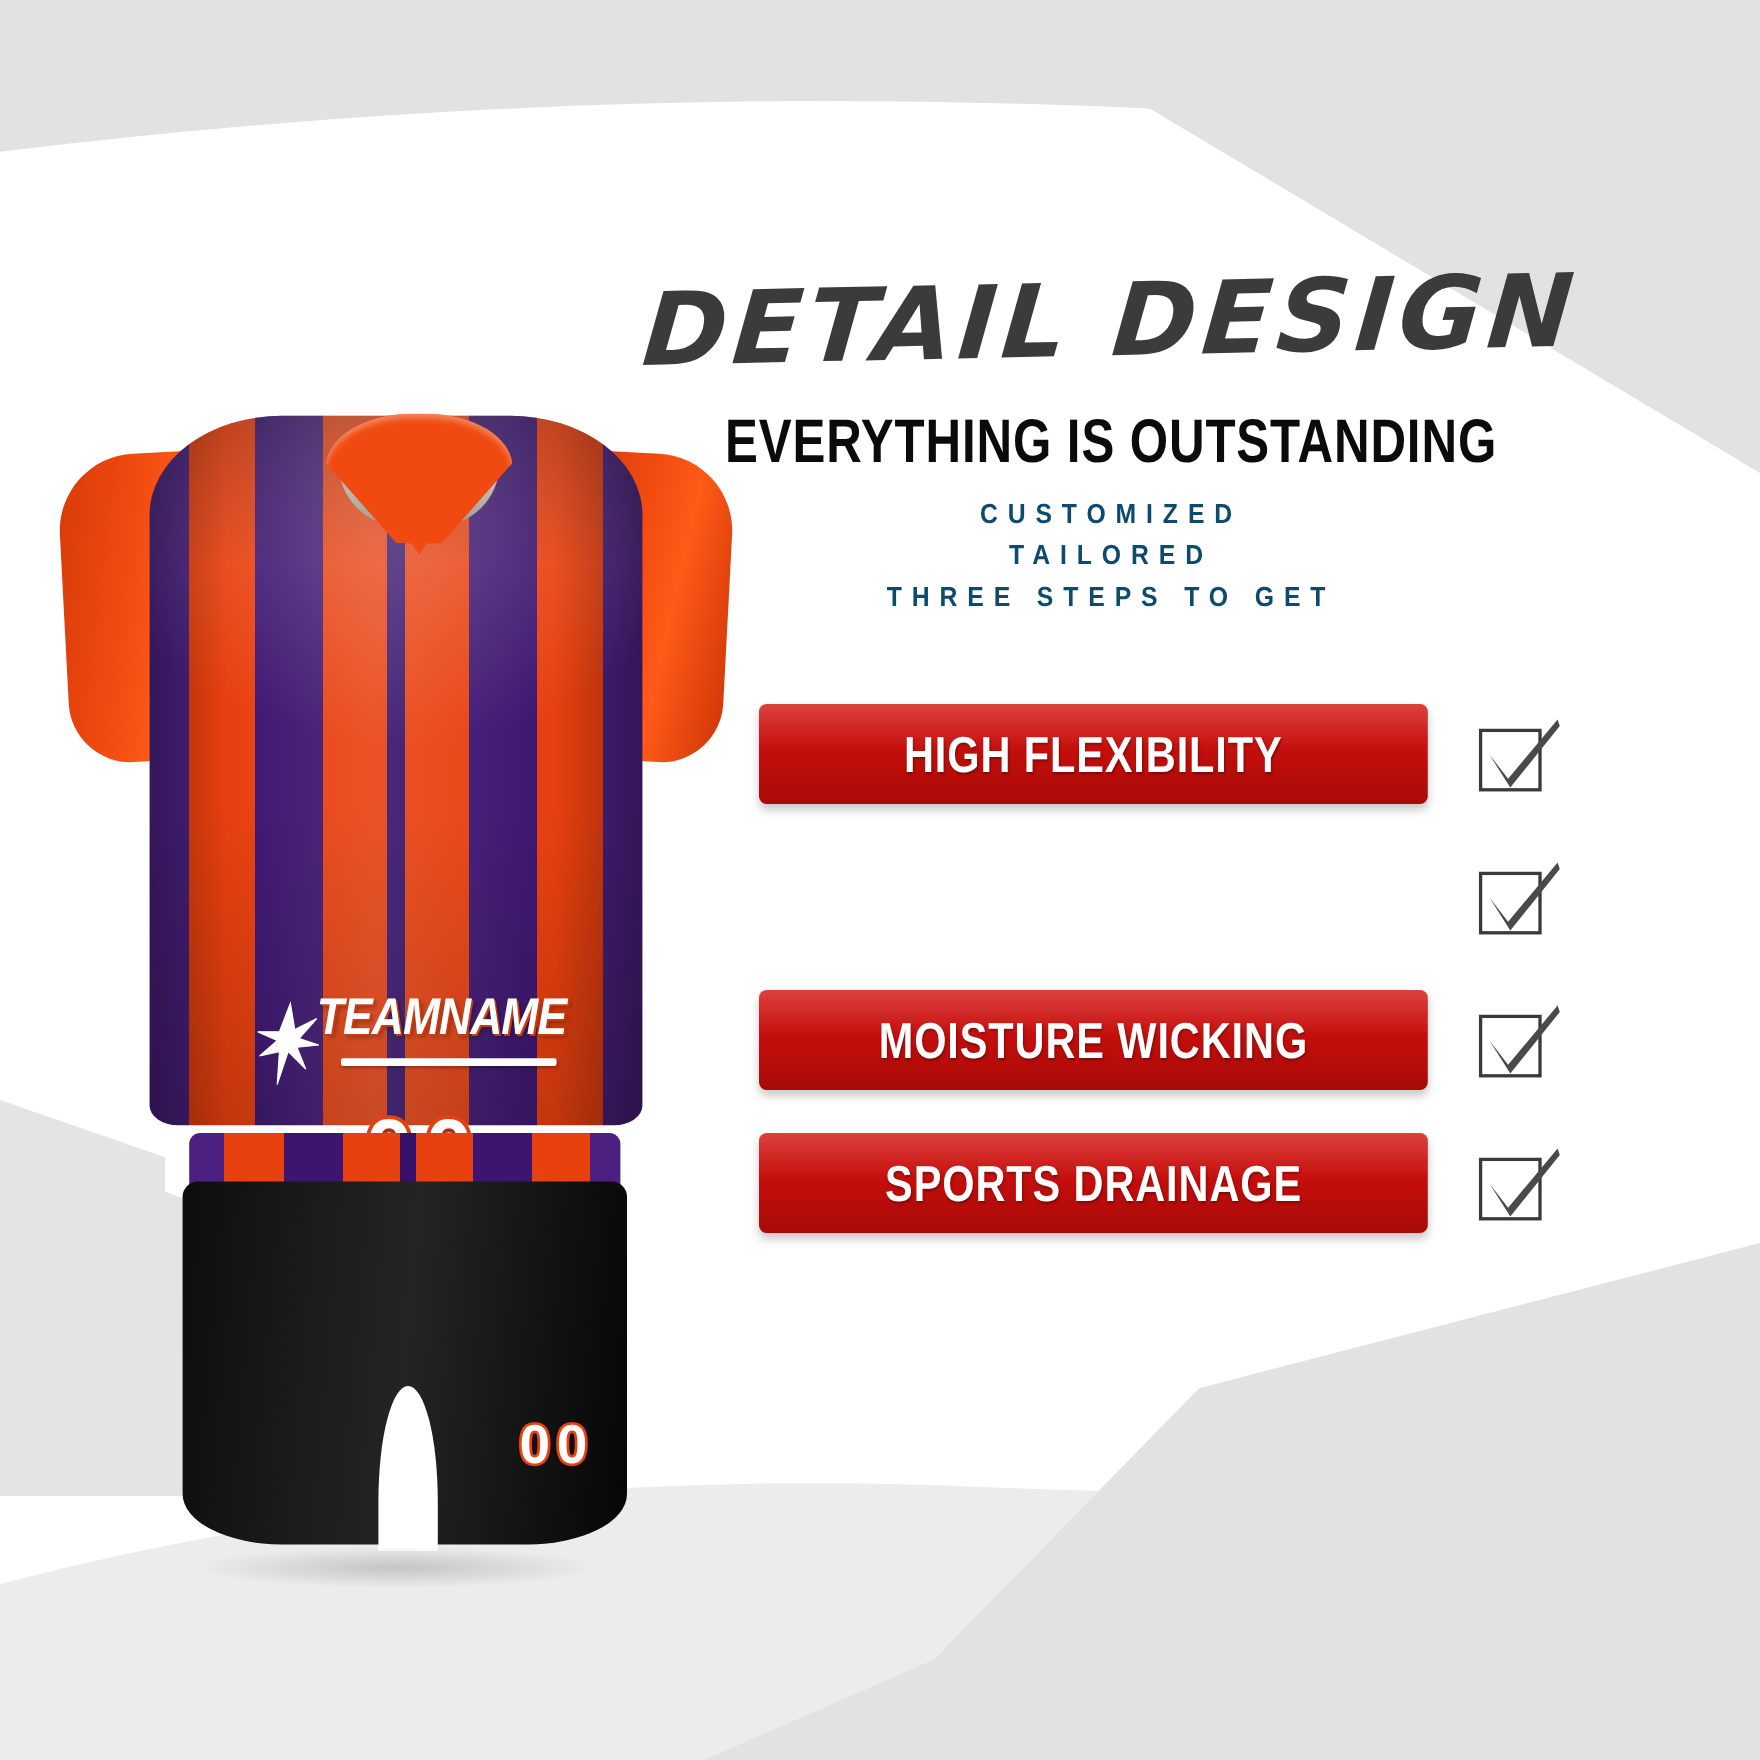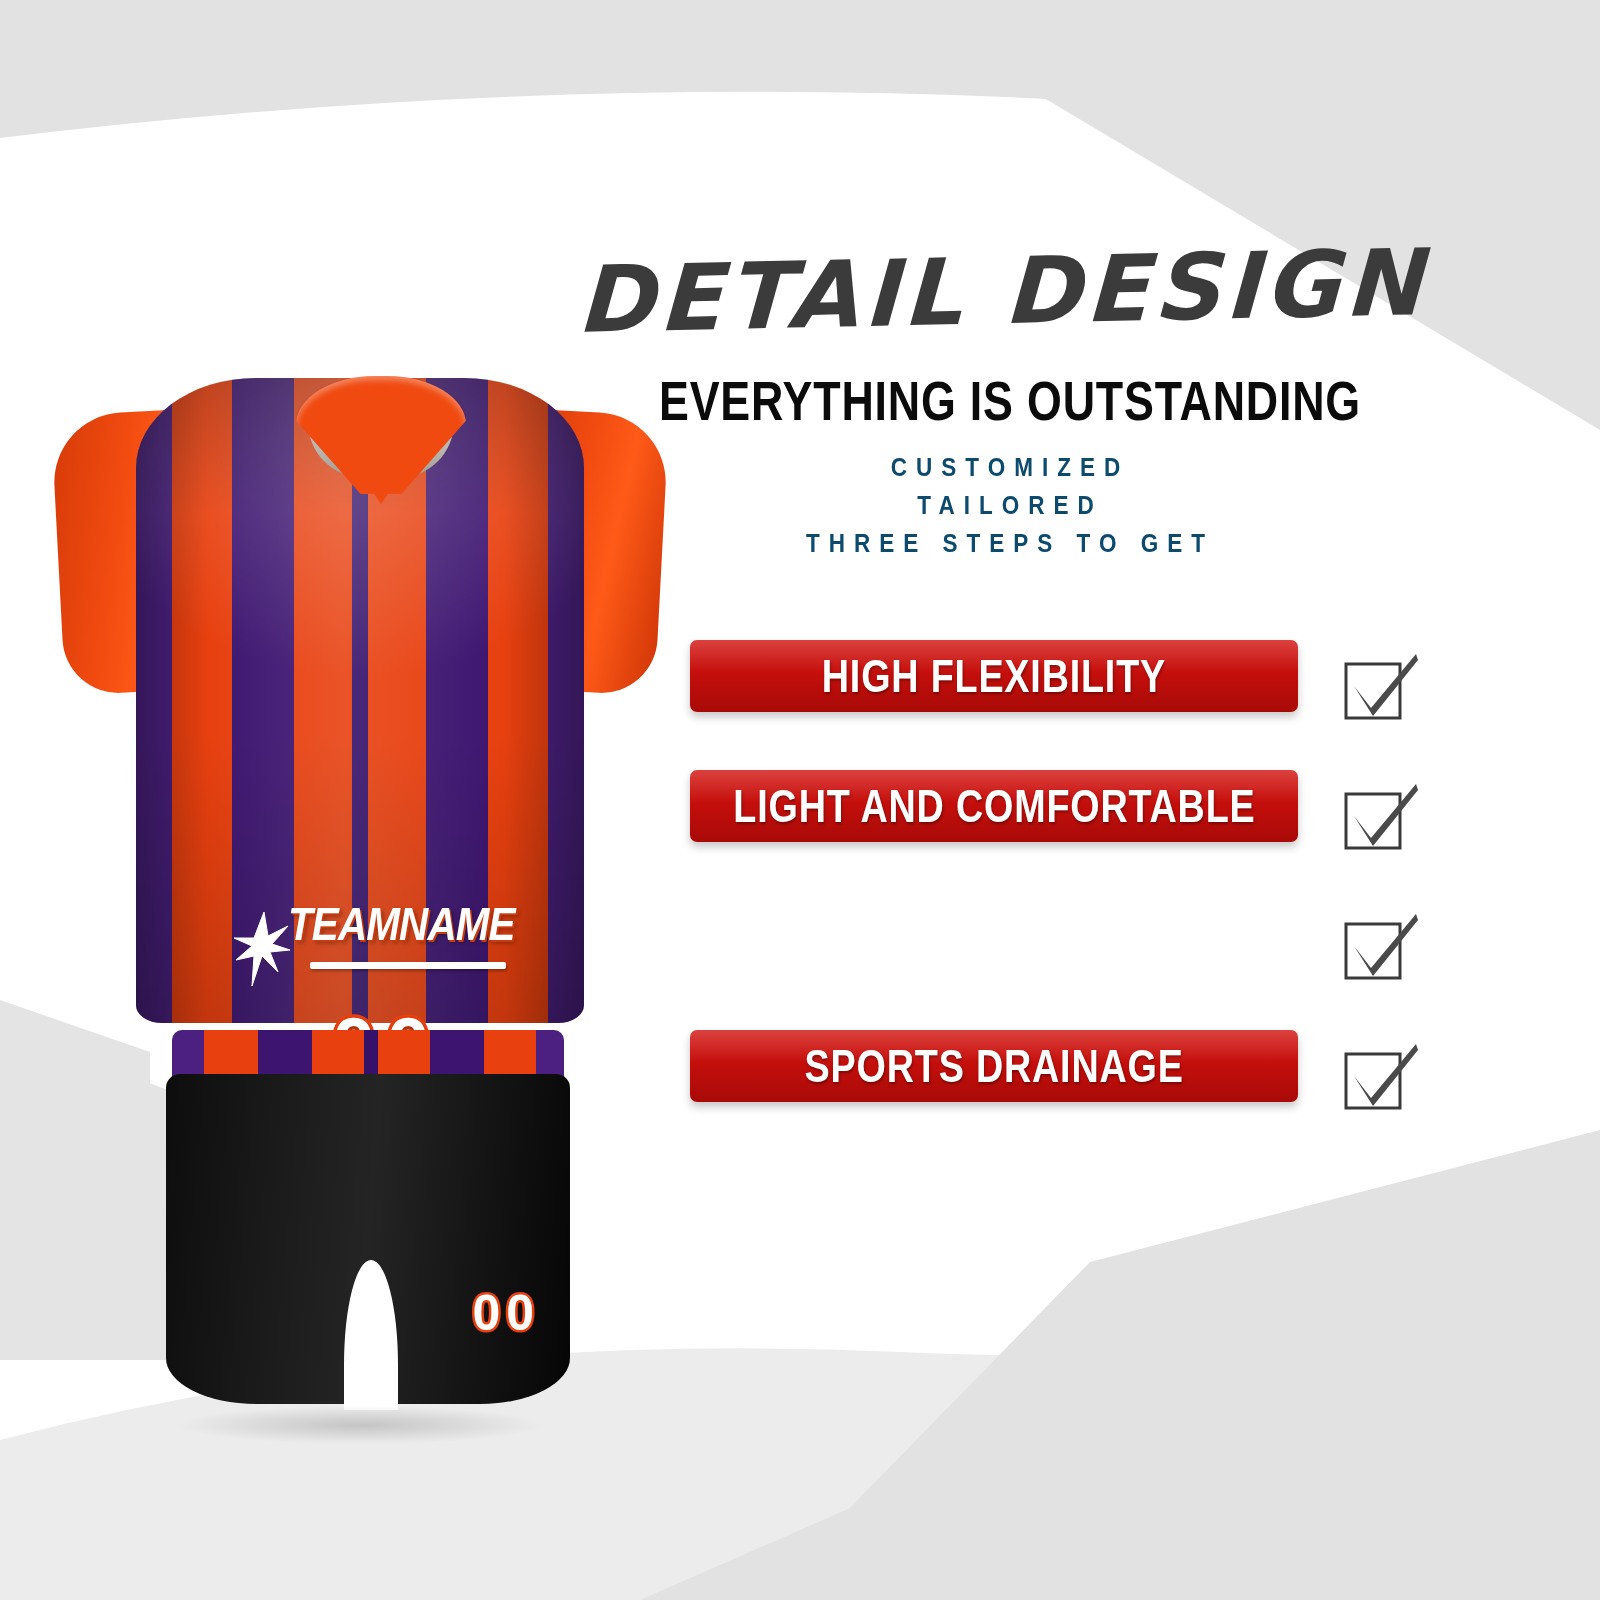--- a/index.html
+++ b/index.html
@@ -194,21 +194,21 @@
   }
   .taglines div { transform: scaleX(.9); }
 
   
   .features{ position:absolute; left:130px; top:632px; width:790px; }
   .feature-row{
     position:relative; height:130px;
   }
   .bar{
     position:absolute; left:0; top:8px;
-    width:608px; height:72px;
+    width:608px; height:91px;
     border-radius:7px;
     background: linear-gradient(180deg,#d2120f 0%,#c60f0c 42%,#a80a08 100%);
     box-shadow: 0 5px 9px rgba(0,0,0,.22);
     display:flex; align-items:center; justify-content:center;
     overflow:hidden;
   }
   .bar::before{
     content:""; position:absolute; left:0; right:0; top:0; height:46%;
     background: linear-gradient(180deg, rgba(255,255,255,.20), rgba(255,255,255,0));
   }
@@ -304,30 +304,30 @@
         <div class="bar">
           <span class="bar-label">HIGH FLEXIBILITY</span>
         </div>
         <svg class="check" viewBox="0 0 80 76">
           <rect x="6" y="14" width="54" height="54" fill="#ffffff" stroke="#3a3a3a" stroke-width="3"></rect>
           <path d="M14 36 L31 58 L76 4 L78 10 L33 66 Z" fill="#4a4a4a"></path>
         </svg>
       </div>
 
       <div class="feature-row">
-        <div class="bar">
-          <span class="bar-label">LIGHT AND COMFORTABLE</span>
-        </div>
         <svg class="check" viewBox="0 0 80 76">
           <rect x="6" y="14" width="54" height="54" fill="#ffffff" stroke="#3a3a3a" stroke-width="3"></rect>
           <path d="M14 36 L31 58 L76 4 L78 10 L33 66 Z" fill="#4a4a4a"></path>
         </svg>
       </div>
 
       <div class="feature-row">
+        <div class="bar">
+          <span class="bar-label">MOISTURE WICKING</span>
+        </div>
         <svg class="check" viewBox="0 0 80 76">
           <rect x="6" y="14" width="54" height="54" fill="#ffffff" stroke="#3a3a3a" stroke-width="3"></rect>
           <path d="M14 36 L31 58 L76 4 L78 10 L33 66 Z" fill="#4a4a4a"></path>
         </svg>
       </div>
 
       <div class="feature-row">
         <div class="bar">
           <span class="bar-label">SPORTS DRAINAGE</span>
         </div>

